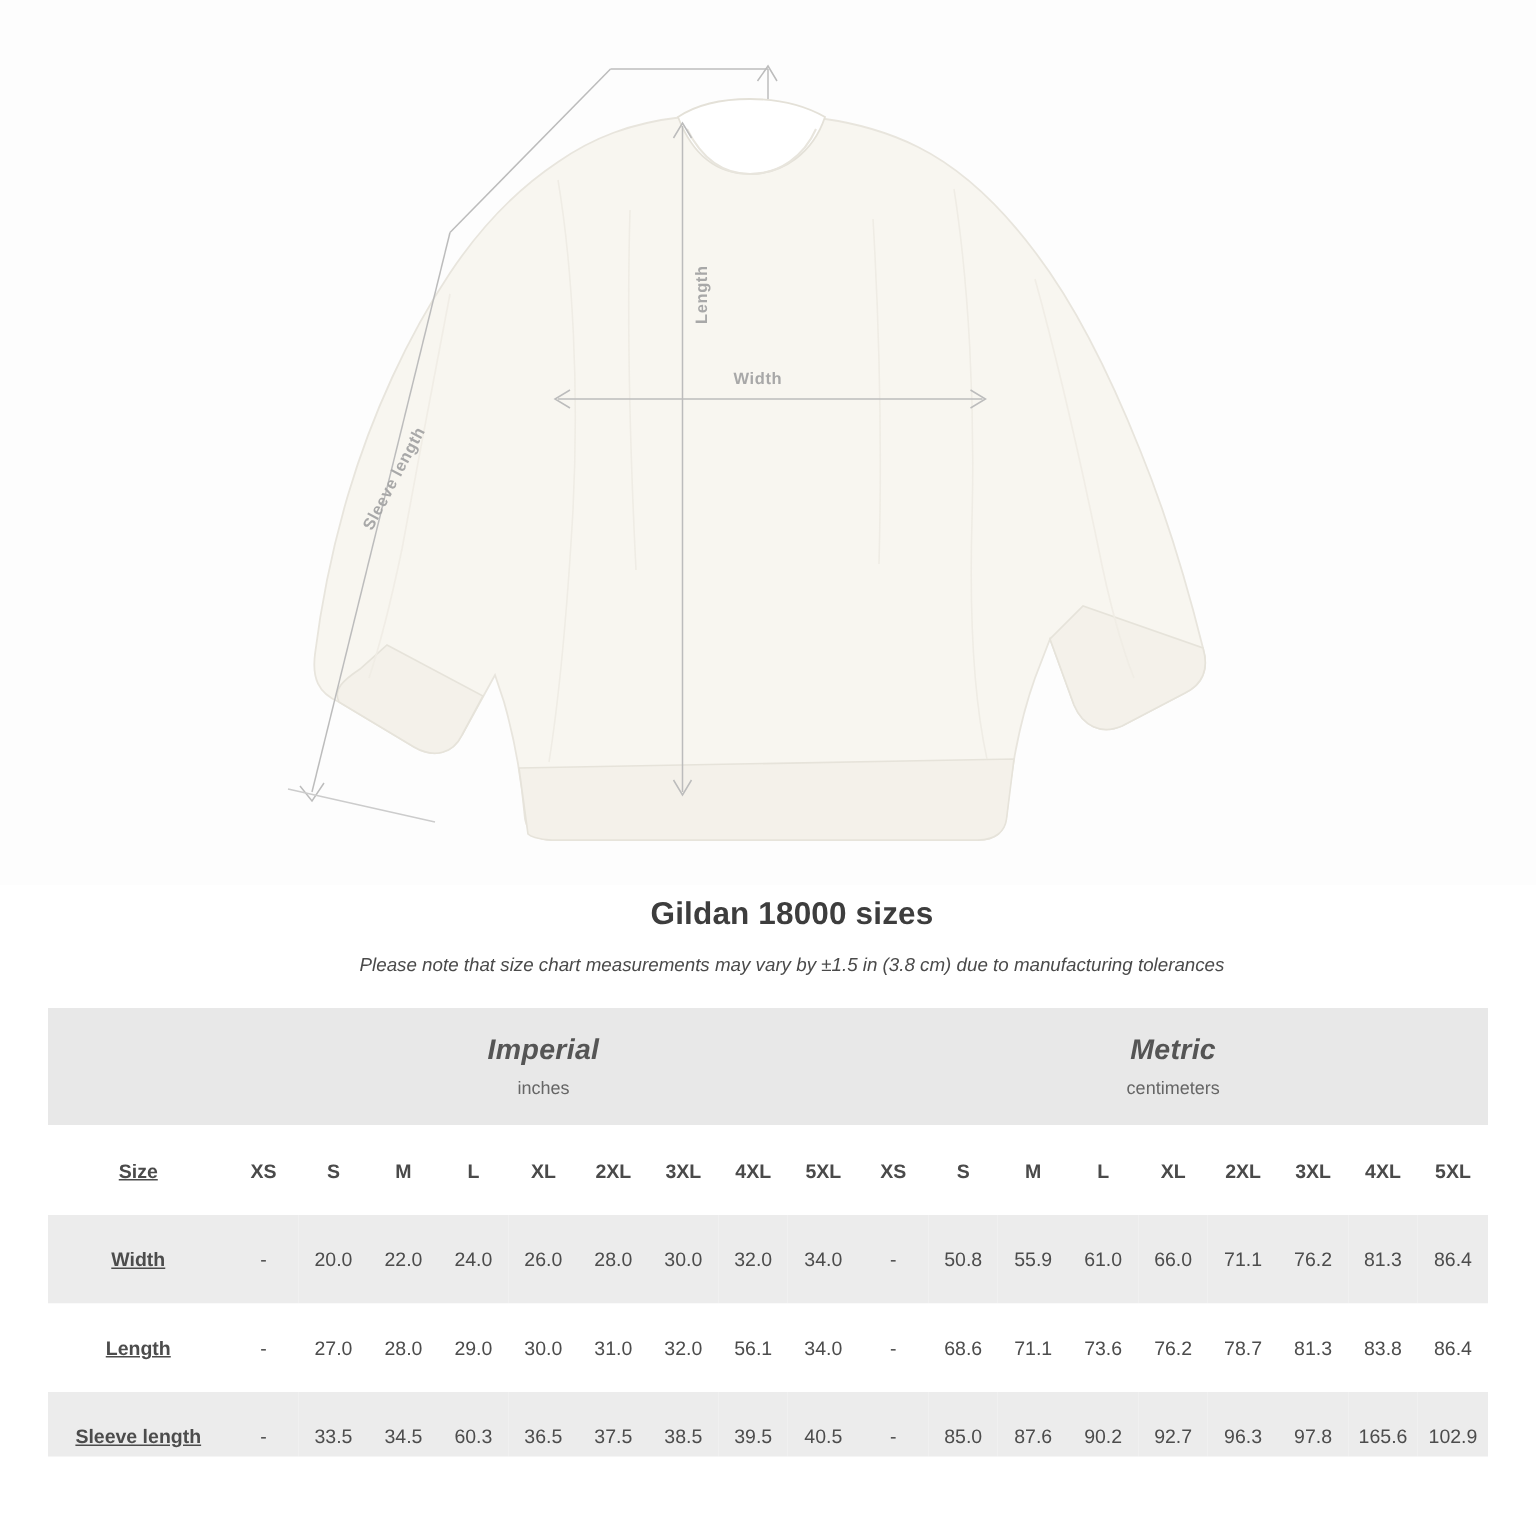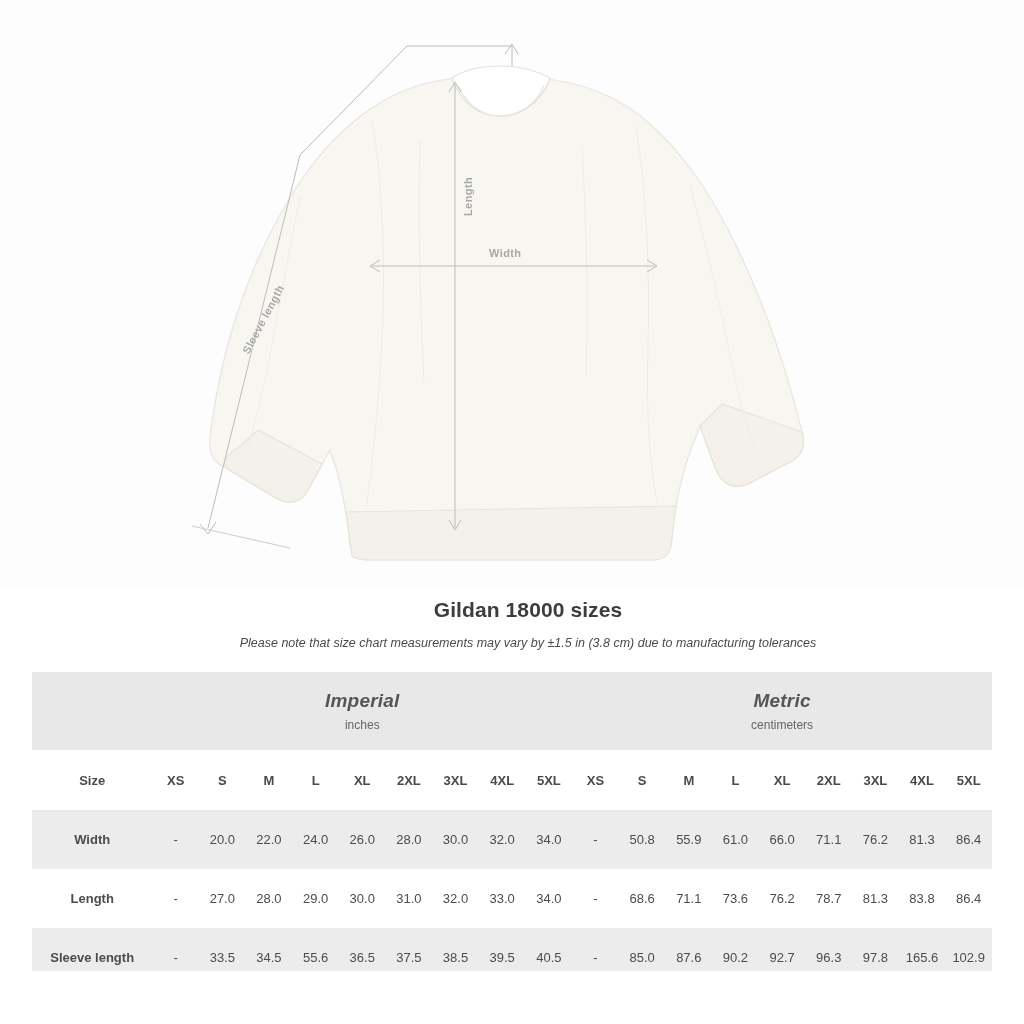--- a/index.html
+++ b/index.html
@@ -114,20 +114,21 @@
   tr.data-row td {
     height: 59px;
     vertical-align: middle;
   }
   tr.data-row.shaded td { background: #ececec; }
   tr.data-row.plain td { background: #ffffff; }
   td.rowhead {
     font-weight: bold;
     color: #4a4a4a;
     font-size: 13.5px;
+    text-decoration: underline;
   }
   td.cell { color: #4f4f4f; font-size: 13px; }
 </style>
 </head>
 <body>
 
 <div id="page">
 
   <div class="garment-area">
     <svg class="garment-svg" width="1024" height="590" viewBox="0 0 1024 590">
@@ -281,39 +282,39 @@
 
         <tr class="data-row plain">
           <td class="rowhead">Length</td>
           <td class="cell">-</td>
           <td class="cell">27.0</td>
           <td class="cell">28.0</td>
           <td class="cell">29.0</td>
           <td class="cell">30.0</td>
           <td class="cell">31.0</td>
           <td class="cell">32.0</td>
-          <td class="cell">33.0</td>
+          <td class="cell">56.1</td>
           <td class="cell">34.0</td>
           <td class="cell">-</td>
           <td class="cell">68.6</td>
           <td class="cell">71.1</td>
           <td class="cell">73.6</td>
           <td class="cell">76.2</td>
           <td class="cell">78.7</td>
           <td class="cell">81.3</td>
           <td class="cell">83.8</td>
           <td class="cell">86.4</td>
         </tr>
 
         <tr class="data-row shaded">
           <td class="rowhead">Sleeve length</td>
           <td class="cell">-</td>
           <td class="cell">33.5</td>
           <td class="cell">34.5</td>
-          <td class="cell">55.6</td>
+          <td class="cell">60.3</td>
           <td class="cell">36.5</td>
           <td class="cell">37.5</td>
           <td class="cell">38.5</td>
           <td class="cell">39.5</td>
           <td class="cell">40.5</td>
           <td class="cell">-</td>
           <td class="cell">85.0</td>
           <td class="cell">87.6</td>
           <td class="cell">90.2</td>
           <td class="cell">92.7</td>

